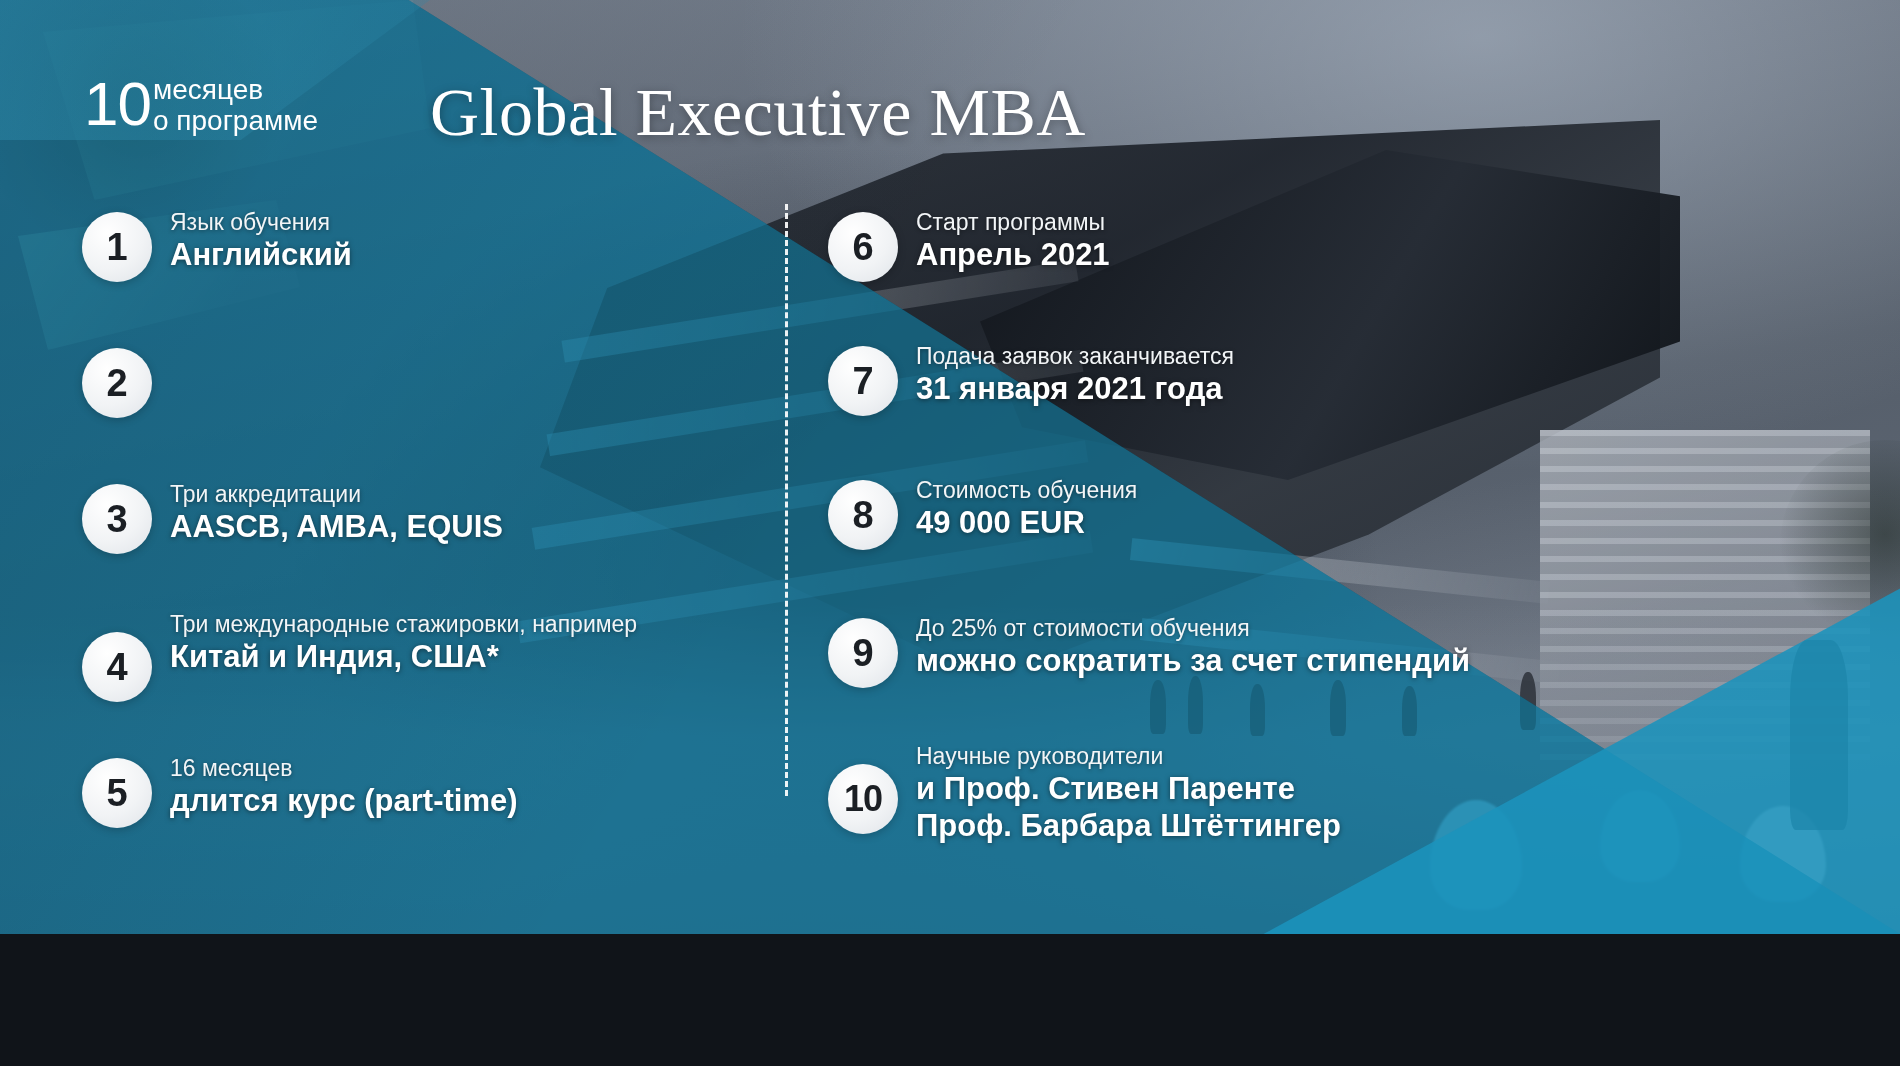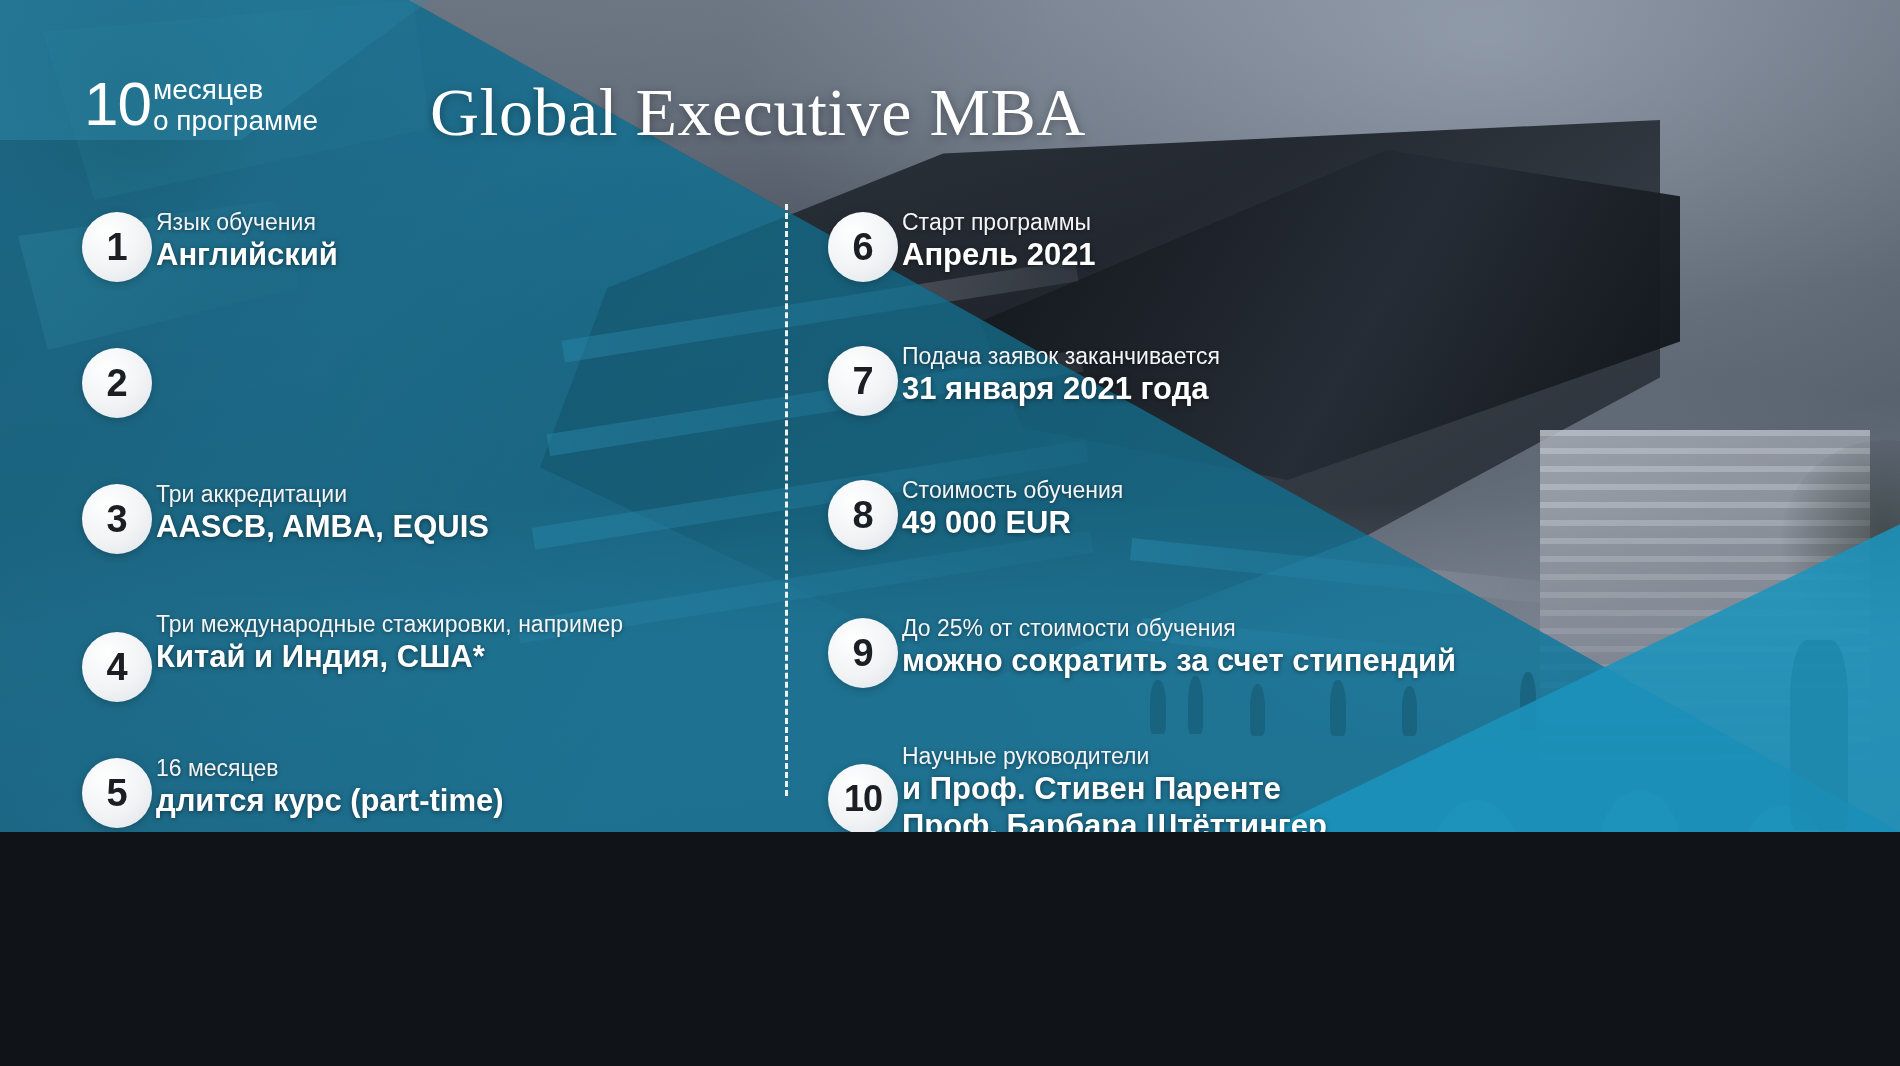--- a/index.html
+++ b/index.html
@@ -8,21 +8,21 @@
     padding: 0;
     background: #101419;
   }
   body {
     font-family: "Liberation Sans", "DejaVu Sans", sans-serif;
   }
 
   .poster {
     position: relative;
     width: 1900px;
-    height: 832px;
+    height: 934px;
     overflow: hidden;
     background: #000000;
   }
 
   
   .photo {
     position: absolute;
     inset: 0;
     background:
       
@@ -201,21 +201,21 @@
     align-items: center;
     justify-content: center;
     font-size: 38px;
     font-weight: 700;
     line-height: 1;
     box-shadow: 0 2px 8px rgba(0,0,0,.22);
   }
   .badge.wide { font-size: 36px; letter-spacing: -1px; }
 
   .fact-text {
-    margin-left: 4px;
+    margin-left: 18px;
     padding-top: 2px;
     color: #ffffff;
   }
   .fact-label {
     font-size: 23px;
     line-height: 28px;
     font-weight: 400;
     color: #f2f5f7;
     text-shadow: 0 1px 4px rgba(0,0,0,.45);
     white-space: nowrap;

